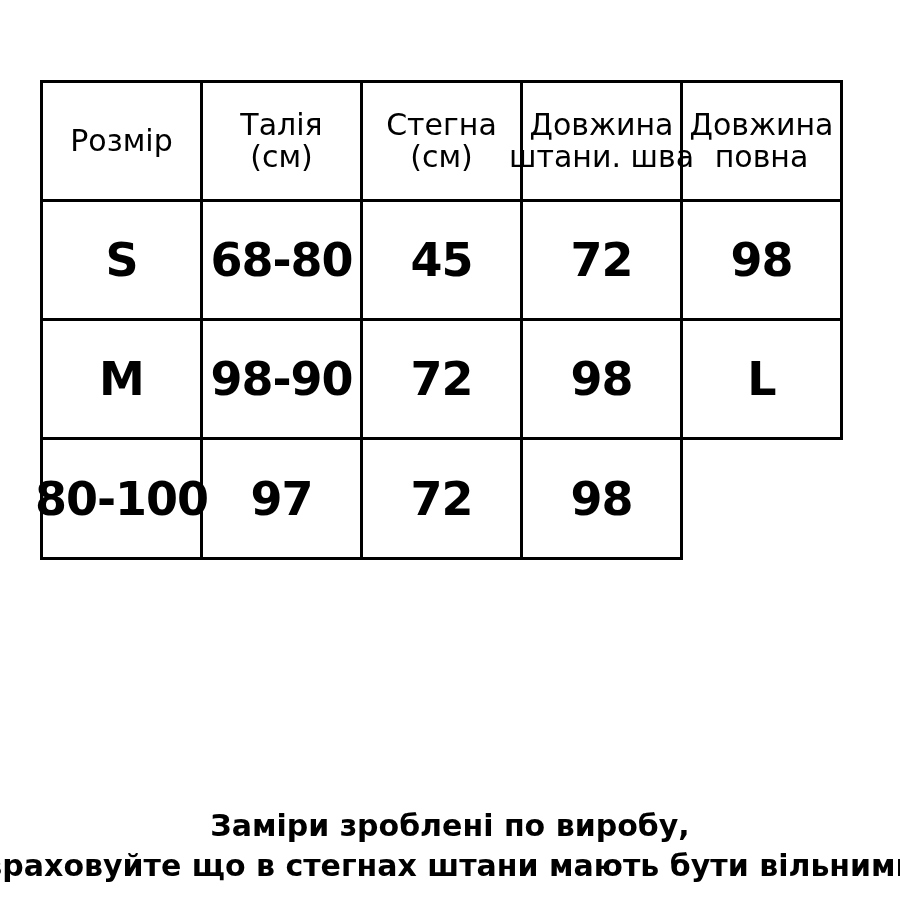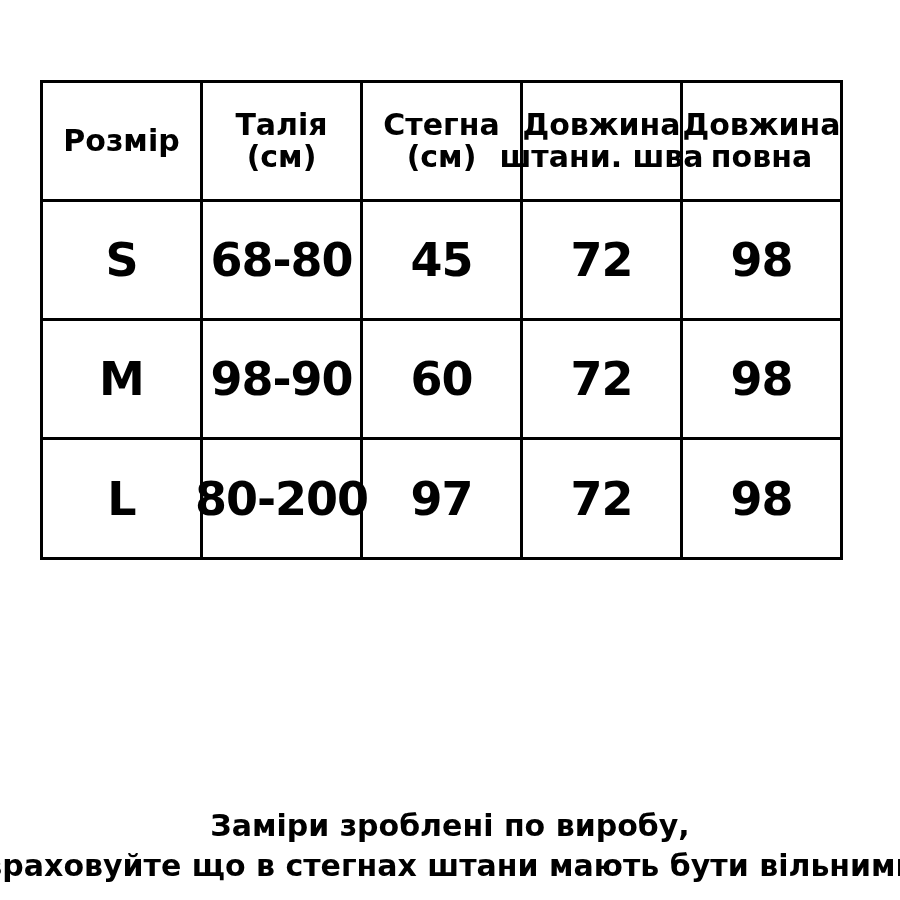--- a/index.html
+++ b/index.html
@@ -37,21 +37,21 @@
     align-items: center;
     justify-content: center;
     overflow: visible;
     background: transparent;
   }
   .cell span {
     white-space: nowrap;
     flex: 0 0 auto;
   }
   .header-cell {
-    font-weight: bold;
+    font-weight: normal;
     font-size: 30px;
     line-height: 32px;
   }
   .data-cell {
     font-weight: bold;
     font-size: 46px;
     letter-spacing: -1px;
     line-height: 50px;
   }
   .footer-note {
@@ -109,34 +109,31 @@
       <span>98</span>
     </div>
 
     <div class="cell data-cell">
       <span>M</span>
     </div>
     <div class="cell data-cell">
       <span>98-90</span>
     </div>
     <div class="cell data-cell">
-      <span>60</span>
-    </div>
-    <div class="cell data-cell">
       <span>72</span>
     </div>
     <div class="cell data-cell">
       <span>98</span>
     </div>
 
     <div class="cell data-cell">
       <span>L</span>
     </div>
     <div class="cell data-cell">
-      <span>80-200</span>
+      <span>80-100</span>
     </div>
     <div class="cell data-cell">
       <span>97</span>
     </div>
     <div class="cell data-cell">
       <span>72</span>
     </div>
     <div class="cell data-cell">
       <span>98</span>
     </div>

